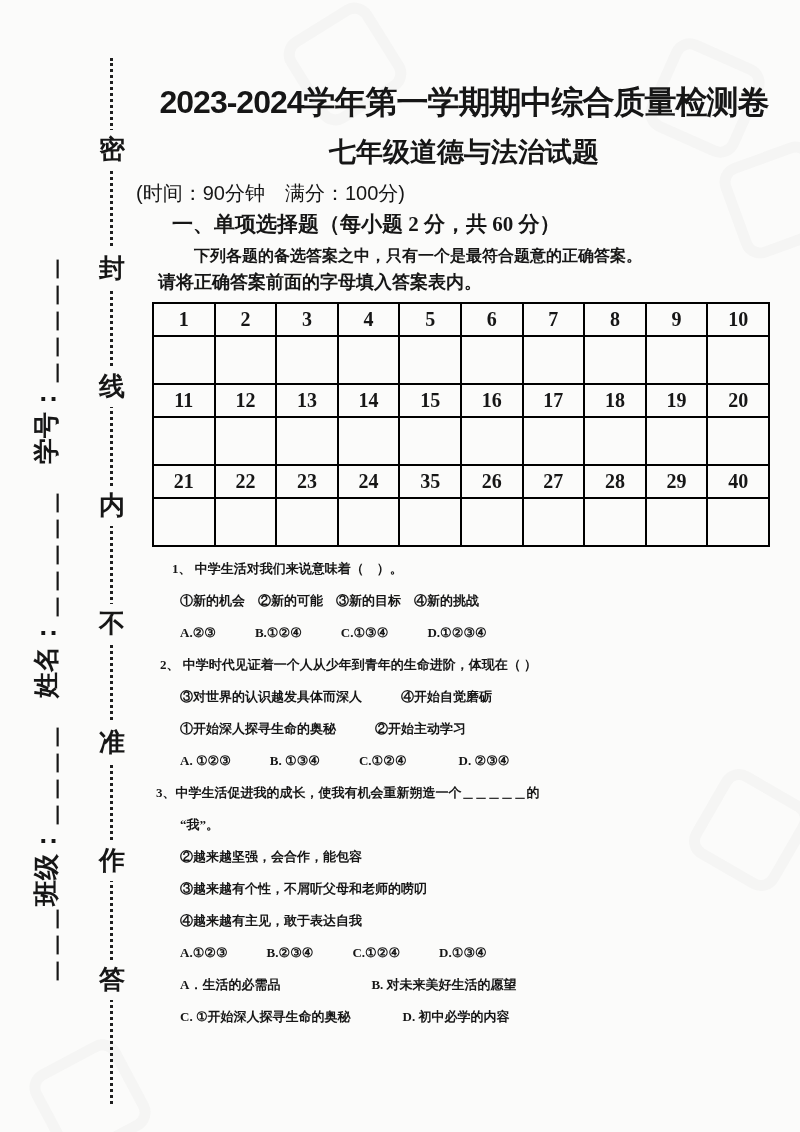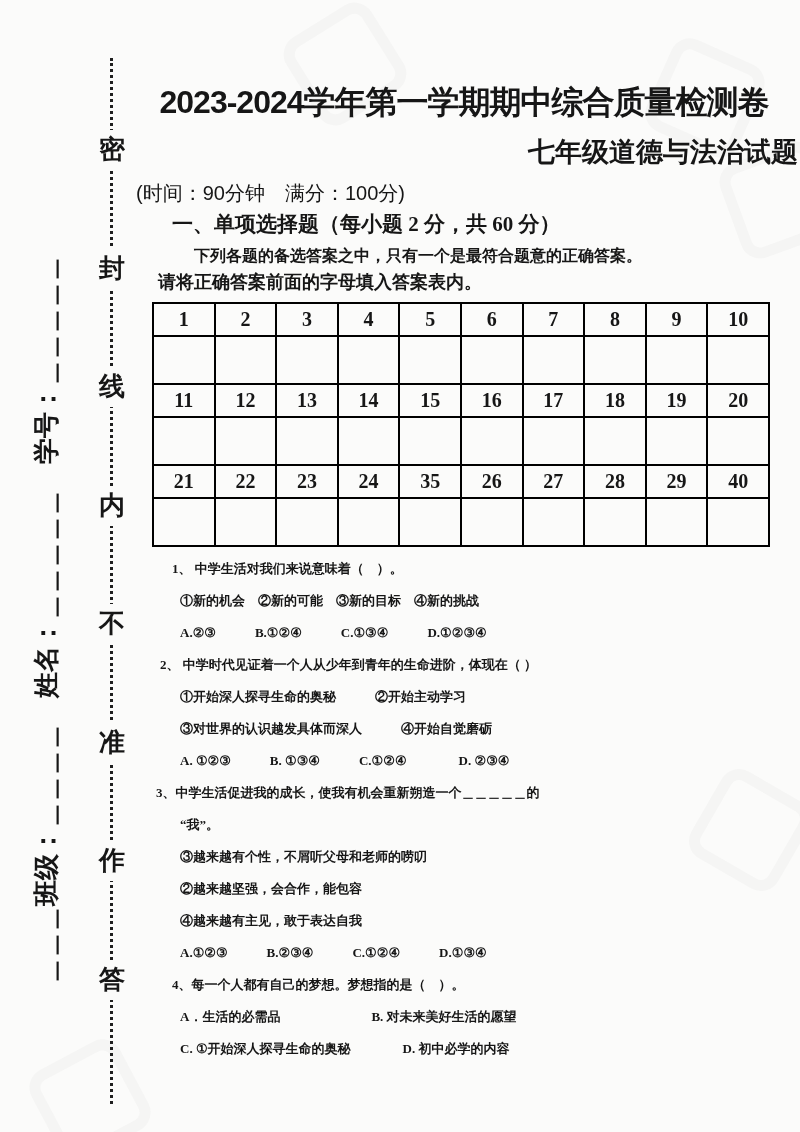--- a/index.html
+++ b/index.html
@@ -21,21 +21,21 @@
   .seal .ch{position:relative;z-index:1;background:#fbfbfa;line-height:1;
         padding:7px 0;font-size:26px;font-weight:700;}
   .student{position:absolute;left:30px;top:984px;width:732px;height:34px;
         transform:rotate(-90deg);transform-origin:0 0;white-space:nowrap;
         font-size:26px;font-weight:700;line-height:34px;z-index:2;}
   
   .content{position:absolute;left:130px;top:0;width:668px;z-index:1;}
   .title{margin:80px 0 0;text-align:center;white-space:nowrap;
         font:900 32px/44px "Liberation Sans","DejaVu Sans",sans-serif;
         letter-spacing:-1px;}
-  .subtitle{margin:10px 0 0;text-align:right;
+  .subtitle{margin:10px 0 0;text-align:center;
         font:700 27px/36px "Liberation Sans","DejaVu Sans",sans-serif;}
   .meta{margin:10px 0 0;padding-left:6px;
         font:500 20px/26px "Liberation Sans","DejaVu Sans",sans-serif;}
   .sec{margin:4px 0 0;padding-left:42px;font-size:21px;line-height:28px;font-weight:700;}
   .intro1{margin:4px 0 0;padding-left:64px;font-size:16px;line-height:27px;font-weight:700;}
   .intro2{margin:0;padding-left:28px;font-size:18px;line-height:27px;font-weight:700;}
   table.ans{border-collapse:collapse;margin:6px 0 0 22px;width:618px;table-layout:fixed;}
   table.ans td{border:2.4px solid #000;text-align:center;padding:0;
         font-size:20px;font-weight:700;}
   tr.num td{height:31px;}
@@ -156,29 +156,28 @@
       </tr>
     </tbody>
       </table>
 
     <div class="questions">
       <p class="ind-a">1、 中学生活对我们来说意味着（　）。</p>
       <p class="ind-b">①新的机会　②新的可能　③新的目标　④新的挑战</p>
       <p class="ind-b">A.②③　　　B.①②④　　　C.①③④　　　D.①②③④</p>
 
       <p class="ind-s">2、 中学时代见证着一个人从少年到青年的生命进阶，体现在（ ）</p>
+      <p class="ind-b">③对世界的认识越发具体而深人　　　④开始自觉磨砺</p>
       <p class="ind-b">①开始深人探寻生命的奥秘　　　②开始主动学习</p>
-      <p class="ind-b">③对世界的认识越发具体而深人　　　④开始自觉磨砺</p>
       <p class="ind-b">A. ①②③　　　B. ①③④　　　C.①②④　　　　D. ②③④</p>
 
       <p class="ind-s2">3、中学生活促进我的成长，使我有机会重新朔造一个＿＿＿＿＿的</p>
       <p class="ind-b">“我”。</p>
+      <p class="ind-b">②越来越坚强，会合作，能包容</p>
       <p class="ind-b">③越来越有个性，不屑听父母和老师的唠叨</p>
-      <p class="ind-b">②越来越坚强，会合作，能包容</p>
       <p class="ind-b">④越来越有主见，敢于表达自我</p>
       <p class="ind-b">A.①②③　　　B.②③④　　　C.①②④　　　D.①③④</p>
 
-      <p class="ind-a">4、每一个人都有自己的梦想。梦想指的是（　）。</p>
       <p class="ind-b">A．生活的必需品　　　　　　　B. 对未来美好生活的愿望</p>
       <p class="ind-b">C. ①开始深人探寻生命的奥秘　　　　D. 初中必学的内容</p>
     </div>
   </div>
 </div>
 
 </body></html>

